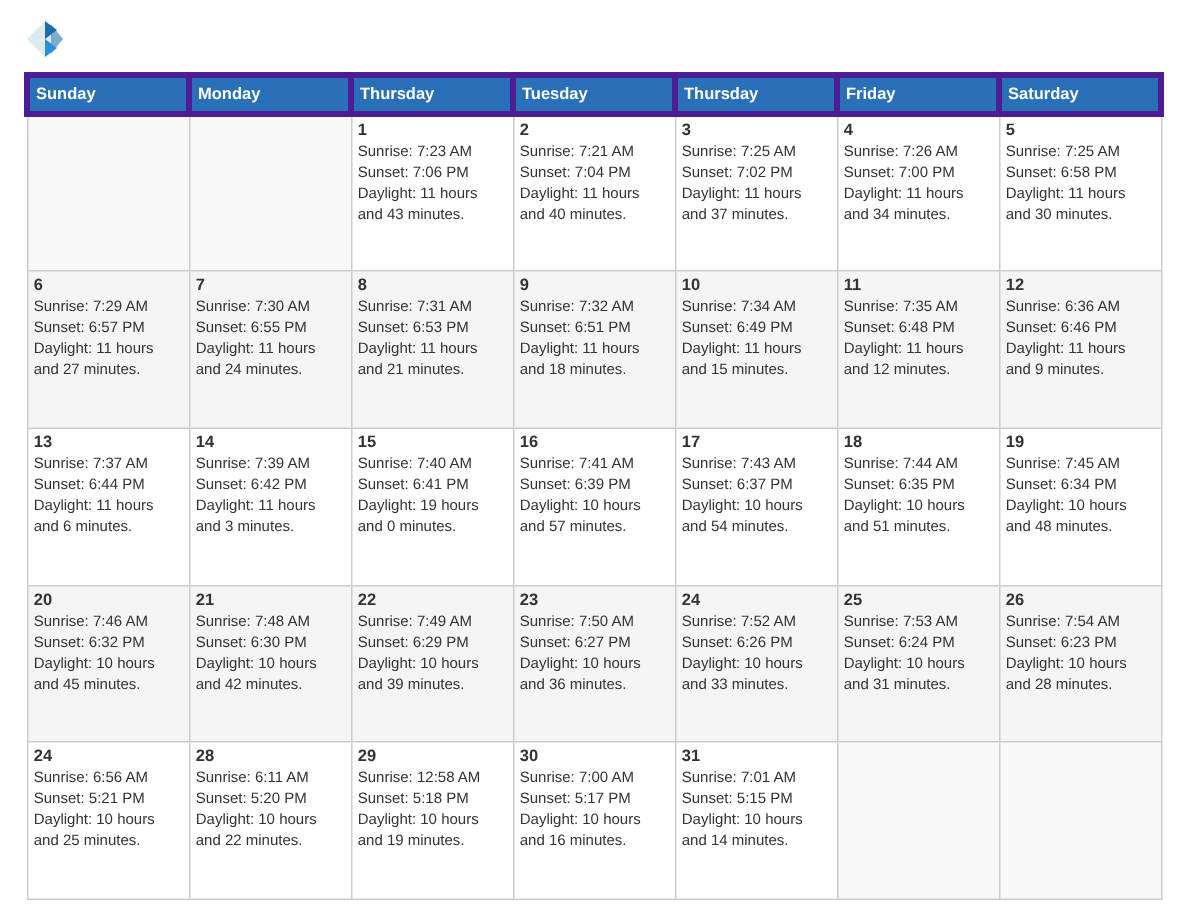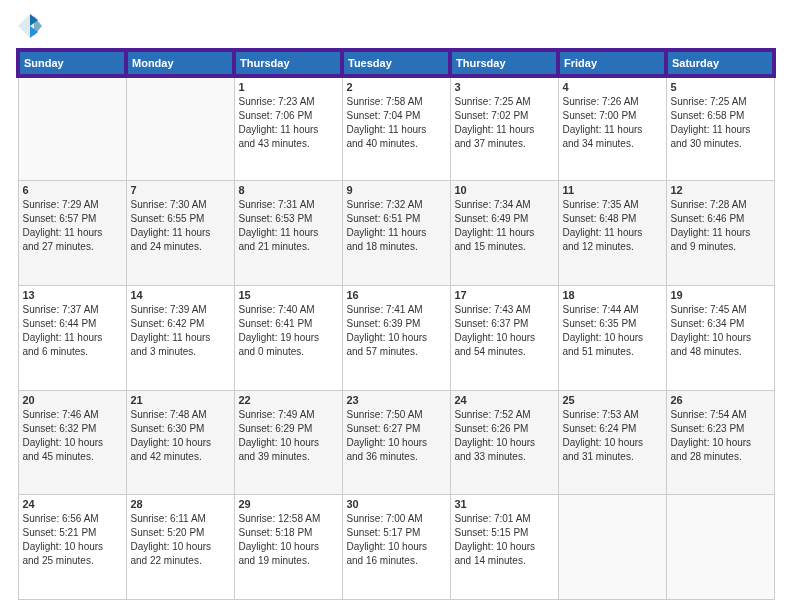--- a/index.html
+++ b/index.html
@@ -142,21 +142,21 @@
         <span class="day-number">1</span>
         <div class="day-info">
           <span>Sunrise: 7:23 AM</span><br>
           <span>Sunset: 7:06 PM</span><br>
           <span>Daylight: 11 hours and 43 minutes.</span>
         </div>
       </td>
           <td>
         <span class="day-number">2</span>
         <div class="day-info">
-          <span>Sunrise: 7:58 AM</span><br>
+          <span>Sunrise: 7:21 AM</span><br>
           <span>Sunset: 7:04 PM</span><br>
           <span>Daylight: 11 hours and 40 minutes.</span>
         </div>
       </td>
           <td>
         <span class="day-number">3</span>
         <div class="day-info">
           <span>Sunrise: 7:25 AM</span><br>
           <span>Sunset: 7:02 PM</span><br>
           <span>Daylight: 11 hours and 37 minutes.</span>
@@ -224,21 +224,21 @@
         <span class="day-number">11</span>
         <div class="day-info">
           <span>Sunrise: 7:35 AM</span><br>
           <span>Sunset: 6:48 PM</span><br>
           <span>Daylight: 11 hours and 12 minutes.</span>
         </div>
       </td>
           <td>
         <span class="day-number">12</span>
         <div class="day-info">
-          <span>Sunrise: 7:28 AM</span><br>
+          <span>Sunrise: 6:36 AM</span><br>
           <span>Sunset: 6:46 PM</span><br>
           <span>Daylight: 11 hours and 9 minutes.</span>
         </div>
       </td>
         </tr>
         <tr>
           <td>
         <span class="day-number">13</span>
         <div class="day-info">
           <span>Sunrise: 7:37 AM</span><br>

